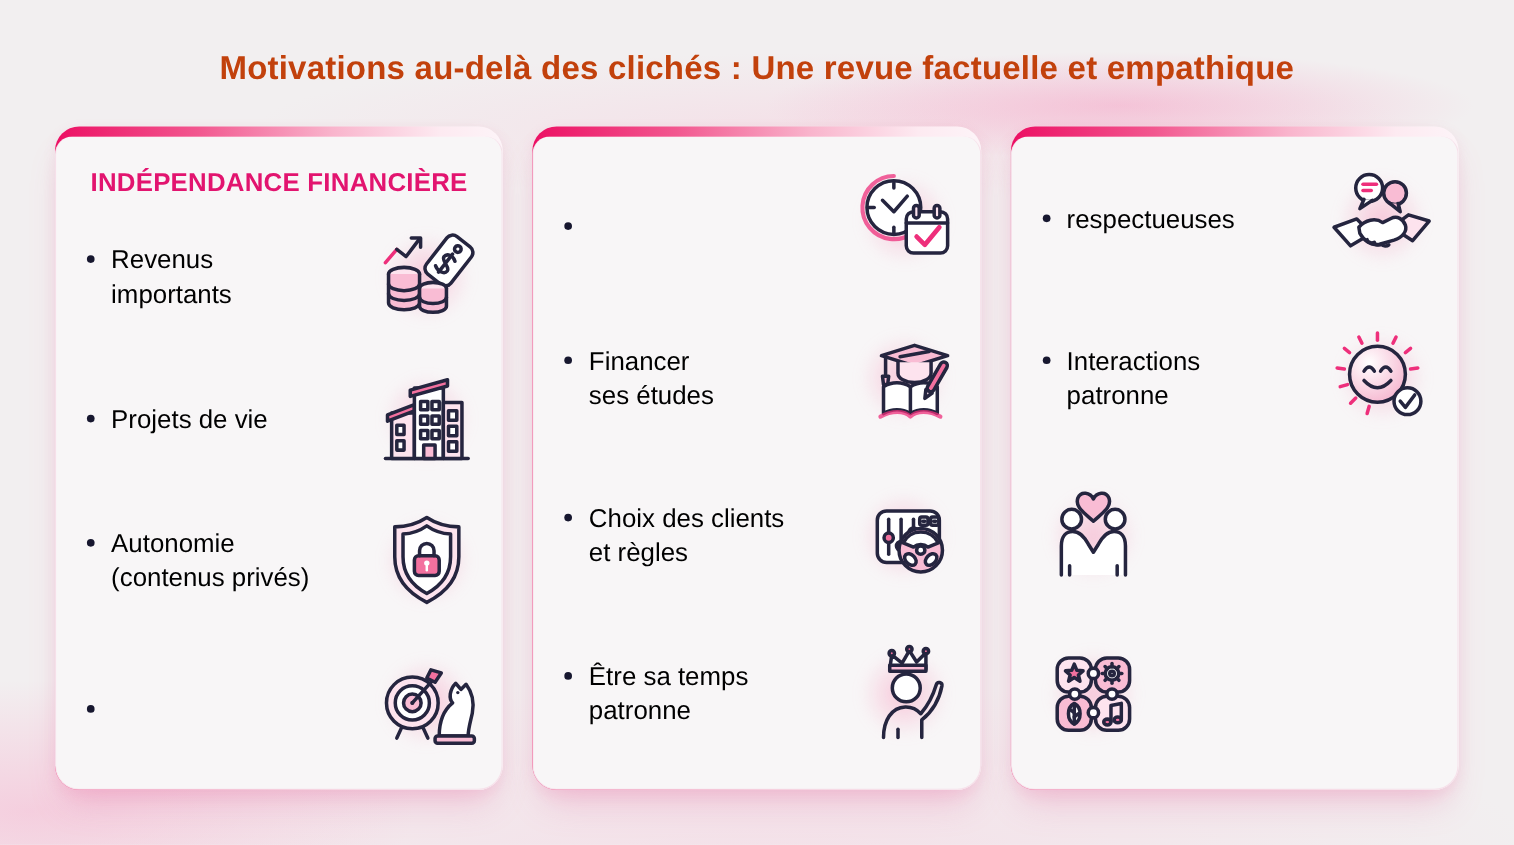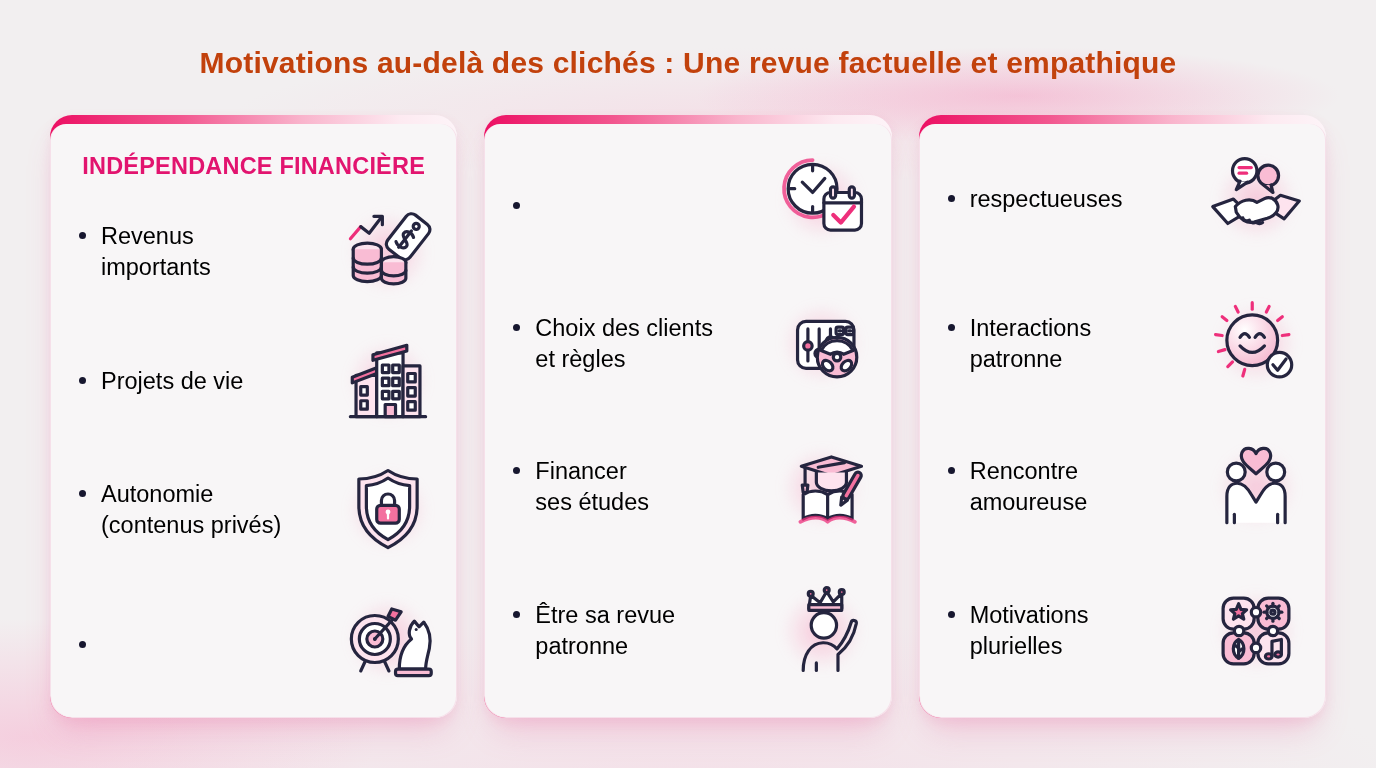--- a/index.html
+++ b/index.html
@@ -232,20 +232,48 @@
               <path d="M62,66 L70,74 L84,57" class="pk" style="stroke-width:4.5"></path>
             </g>
               </svg>
           </div>
         </div>
 
         <div class="item">
           <div class="item-text">
             <span class="dot"></span>
             <div class="lines">
+              <div>Financer</div>
+              <div>ses études</div>
+            </div>
+          </div>
+          <div class="icon-wrap">
+            <svg class="icon" viewBox="0 0 100 100">
+                <g class="ol">
+              <path d="M28,28 L60,18 L92,28 L60,38 Z" class="fM"></path>
+              <path d="M44,34.5 L44,45 A16,9 0 0 0 76,45 L76,34.5" class="fL"></path>
+              <line x1="46" y1="29" x2="74" y2="24"></line>
+              <line x1="32" y1="30" x2="32" y2="48"></line>
+              <path d="M29,48 L35,48 L34,56 L30,56 Z" class="fM"></path>
+              <path d="M30,58 C38,53 48,53 56,58 C64,53 74,53 82,58 L82,84 C74,79 64,79 56,84 C48,79 38,79 30,84 Z" class="fW"></path>
+              <line x1="56" y1="58" x2="56" y2="84"></line>
+              <path d="M27,87 C38,81 50,81 56,87 C62,81 74,81 85,87" class="pk" style="stroke-width:4;opacity:.75"></path>
+              <g transform="rotate(30 80 52)">
+                <rect x="76.5" y="32" width="7" height="32" rx="3.5" class="fS"></rect>
+                <path d="M76.5,64 L83.5,64 L80,72 Z" class="fL"></path>
+              </g>
+            </g>
+              </svg>
+          </div>
+        </div>
+
+        <div class="item">
+          <div class="item-text">
+            <span class="dot"></span>
+            <div class="lines">
               <div>Choix des clients</div>
               <div>et règles</div>
             </div>
           </div>
           <div class="icon-wrap">
             <svg class="icon" viewBox="0 0 100 100">
                 <g class="ol">
               <rect x="24" y="26" width="60" height="50" rx="9" class="fW"></rect>
               <line x1="35" y1="34" x2="35" y2="68"></line>
               <line x1="47" y1="34" x2="47" y2="68"></line>
@@ -264,49 +292,21 @@
               <circle cx="66" cy="64" r="4" class="fW"></circle>
             </g>
               </svg>
           </div>
         </div>
 
         <div class="item">
           <div class="item-text">
             <span class="dot"></span>
             <div class="lines">
-              <div>Financer</div>
-              <div>ses études</div>
-            </div>
-          </div>
-          <div class="icon-wrap">
-            <svg class="icon" viewBox="0 0 100 100">
-                <g class="ol">
-              <path d="M28,28 L60,18 L92,28 L60,38 Z" class="fM"></path>
-              <path d="M44,34.5 L44,45 A16,9 0 0 0 76,45 L76,34.5" class="fL"></path>
-              <line x1="46" y1="29" x2="74" y2="24"></line>
-              <line x1="32" y1="30" x2="32" y2="48"></line>
-              <path d="M29,48 L35,48 L34,56 L30,56 Z" class="fM"></path>
-              <path d="M30,58 C38,53 48,53 56,58 C64,53 74,53 82,58 L82,84 C74,79 64,79 56,84 C48,79 38,79 30,84 Z" class="fW"></path>
-              <line x1="56" y1="58" x2="56" y2="84"></line>
-              <path d="M27,87 C38,81 50,81 56,87 C62,81 74,81 85,87" class="pk" style="stroke-width:4;opacity:.75"></path>
-              <g transform="rotate(30 80 52)">
-                <rect x="76.5" y="32" width="7" height="32" rx="3.5" class="fS"></rect>
-                <path d="M76.5,64 L83.5,64 L80,72 Z" class="fL"></path>
-              </g>
-            </g>
-              </svg>
-          </div>
-        </div>
-
-        <div class="item">
-          <div class="item-text">
-            <span class="dot"></span>
-            <div class="lines">
-              <div>Être sa revue</div>
+              <div>Être sa temps</div>
               <div>patronne</div>
             </div>
           </div>
           <div class="icon-wrap">
             <svg class="icon" viewBox="0 0 100 100">
                 <g class="ol">
               <path d="M36,26 L38,12 L48,20 L55,8 L62,19 L71,10 L71,26 Z" class="fW"></path>
               <rect x="36" y="22" width="35" height="6" class="fM"></rect>
               <circle cx="38" cy="10.5" r="2.6" class="fS"></circle>
               <circle cx="55" cy="6.5" r="2.6" class="fS"></circle>
@@ -379,49 +379,35 @@
               <path d="M33,43 q5,-8 10,0 M49,43 q5,-8 10,0"></path>
               <path d="M33,52 q13,14 26,0"></path>
               <circle cx="75" cy="72" r="13" class="fW"></circle>
               <path d="M68,72 L73,78 L82,66"></path>
             </g>
               </svg>
           </div>
         </div>
 
         <div class="item">
-          <div class="item-text">
-            <span class="dot"></span>
-            <div class="lines">
-              <div>Rencontre</div>
-              <div>amoureuse</div>
-            </div>
-          </div>
           <div class="icon-wrap">
             <svg class="icon" viewBox="0 0 100 100">
                 <g class="ol">
               <path d="M50,36 C40,27 32,22 35,13.5 C38,6.5 47,8 50,14.5 C53,8 62,6.5 65,13.5 C68,22 60,27 50,36 Z" class="fM"></path>
               <circle cx="29" cy="34" r="9.5" class="fW"></circle>
               <circle cx="71" cy="34" r="9.5" class="fW"></circle>
               <path d="M19,88 L19,60 C19,50 24,46 30,46 C37,46 41,51 45,58 L50,66 L55,58 C59,51 63,46 70,46 C76,46 81,50 81,60 L81,88" class="fW"></path>
               <line x1="27" y1="79" x2="27" y2="88"></line>
               <line x1="73" y1="79" x2="73" y2="88"></line>
             </g>
               </svg>
           </div>
         </div>
 
         <div class="item">
-          <div class="item-text">
-            <span class="dot"></span>
-            <div class="lines">
-              <div>Motivations</div>
-              <div>plurielles</div>
-            </div>
-          </div>
           <div class="icon-wrap">
             <svg class="icon" viewBox="0 0 100 100">
                 <g class="ol">
               <rect x="15" y="15" width="33" height="33" rx="11" class="fL"></rect>
               <rect x="52" y="15" width="33" height="33" rx="11" class="fM"></rect>
               <rect x="15" y="52" width="33" height="33" rx="11" class="fM"></rect>
               <rect x="52" y="52" width="33" height="33" rx="11" class="fL"></rect>
               <circle cx="50" cy="30" r="5" class="fW"></circle>
               <circle cx="68" cy="50" r="5" class="fW"></circle>
               <circle cx="50" cy="68" r="5" class="fW"></circle>

